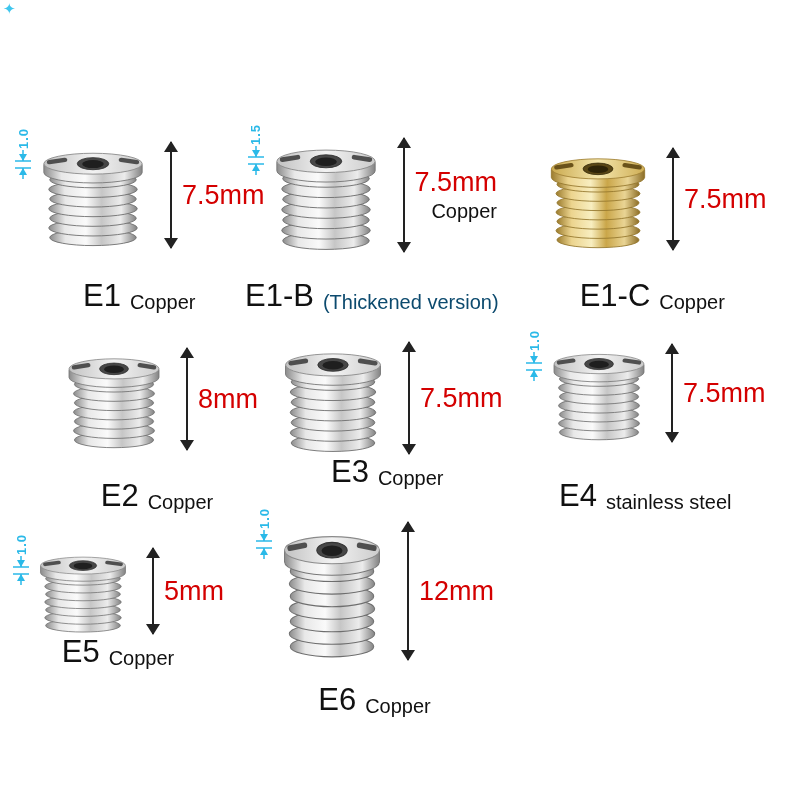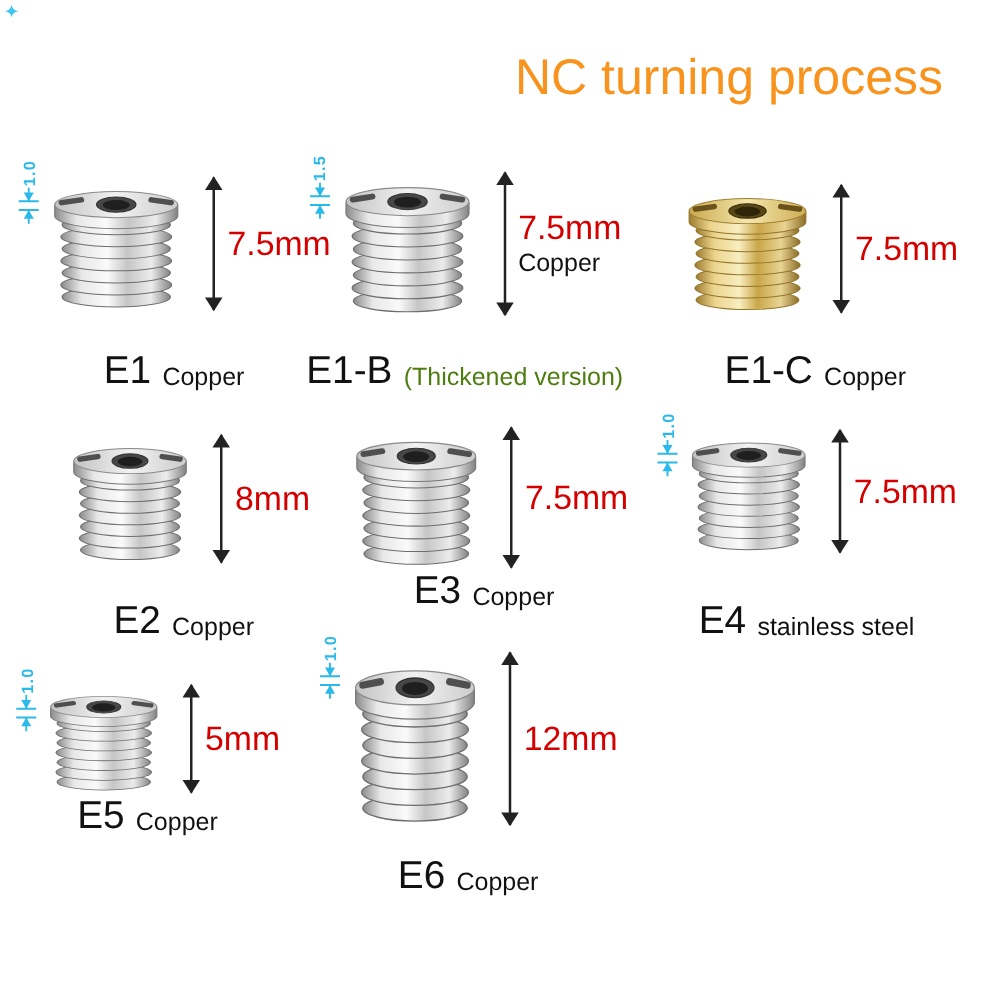--- a/index.html
+++ b/index.html
@@ -12,34 +12,34 @@
   .item-top{display:flex;align-items:flex-start;}
   .screw{display:block;overflow:visible;margin:0 4px;}
 
   
   .varrow{width:2px;background:#222;position:relative;align-self:flex-start;margin:0 8px 0 14px;}
   .varrow::before{content:"";position:absolute;top:-1px;left:50%;margin-left:-7px;
       border-left:7px solid transparent;border-right:7px solid transparent;border-bottom:11px solid #222;}
   .varrow::after{content:"";position:absolute;bottom:-1px;left:50%;margin-left:-7px;
       border-left:7px solid transparent;border-right:7px solid transparent;border-top:11px solid #222;}
 
-  .dim-col{display:flex;flex-direction:column;align-items:flex-start;align-self:center;margin-left:2px;}
+  .dim-col{display:flex;flex-direction:column;align-items:flex-end;align-self:center;margin-left:2px;}
   .dim{font-size:27px;color:#d40000;white-space:nowrap;}
   .dim-note{font-size:20px;color:#111;margin-top:2px;}
 
   
   .thick{display:flex;flex-direction:column;align-items:center;color:#2ab9e8;
          margin-top:-14px;margin-right:-2px;z-index:2;}
   .thick-num{writing-mode:vertical-rl;transform:rotate(180deg);font-size:13px;font-weight:bold;letter-spacing:1px;}
   .thick-glyph{margin-top:1px;}
 
   .label-row{display:flex;align-items:flex-end;gap:9px;white-space:nowrap;}
   .iname{font-size:31px;color:#111;}
   .imat{font-size:20px;color:#111;}
-  .isuffix{font-size:20px;color:#4d7c0f;}
+  .isuffix{font-size:20px;color:#0c4a6e;}
 </style>
 </head>
 <body>
 
 <svg width="0" height="0" style="position:absolute" aria-hidden="true">
   <defs>
     <linearGradient id="gSilver" x1="0" y1="0" x2="1" y2="0">
       <stop offset="0" stop-color="#8b8b8b"></stop>
         <stop offset="0.18" stop-color="#e8e8e8"></stop>
       <stop offset="0.42" stop-color="#fafafa"></stop>
@@ -100,21 +100,20 @@
       <rect x="86" y="21" width="21" height="5.5" rx="2.5" fill="#6a521a" transform="rotate(10 97 24)"></rect>
       <ellipse cx="60" cy="27" rx="16" ry="7.5" fill="#5a4716" stroke="#3a2e0c"></ellipse>
       <ellipse cx="60" cy="27.5" rx="11" ry="5" fill="#2e2408"></ellipse>
     </symbol>
   </defs>
 </svg>
 
 <div class="page">
 
   <span class="sparkle">✦</span>
-  <div class="title">NC turning process</div>
 
   <div class="item" style="left:14px;top:142px">
     <div class="item-top">
       <div class="thick">
         <span class="thick-num">1.0</span>
         <svg class="thick-glyph" width="18" height="30" viewBox="0 0 18 30">
           <g stroke="#2ab9e8" stroke-width="1.5">
               <line x1="1" y1="11" x2="17" y2="11"></line>
               <line x1="1" y1="18" x2="17" y2="18"></line>
               <line x1="9" y1="0" x2="9" y2="11"></line>
@@ -177,21 +176,21 @@
       <div class="dim-col">
         <span class="dim">7.5mm</span>
       </div>
     </div>
     <div class="label-row" style="margin-top:28px">
       <span class="iname">E1-C</span>
       <span class="imat">Copper</span>
     </div>
   </div>
 
-  <div class="item" style="left:46px;top:348px">
+  <div class="item" style="left:56px;top:348px">
     <div class="item-top">
       <svg class="screw" width="108" height="102" viewBox="0 0 120 132" preserveAspectRatio="none">
           <use href="#screw-silver"></use>
         </svg>
       <div class="varrow" style="height:102px"></div>
       <div class="dim-col">
         <span class="dim">8mm</span>
       </div>
     </div>
     <div class="label-row" style="margin-top:28px">

